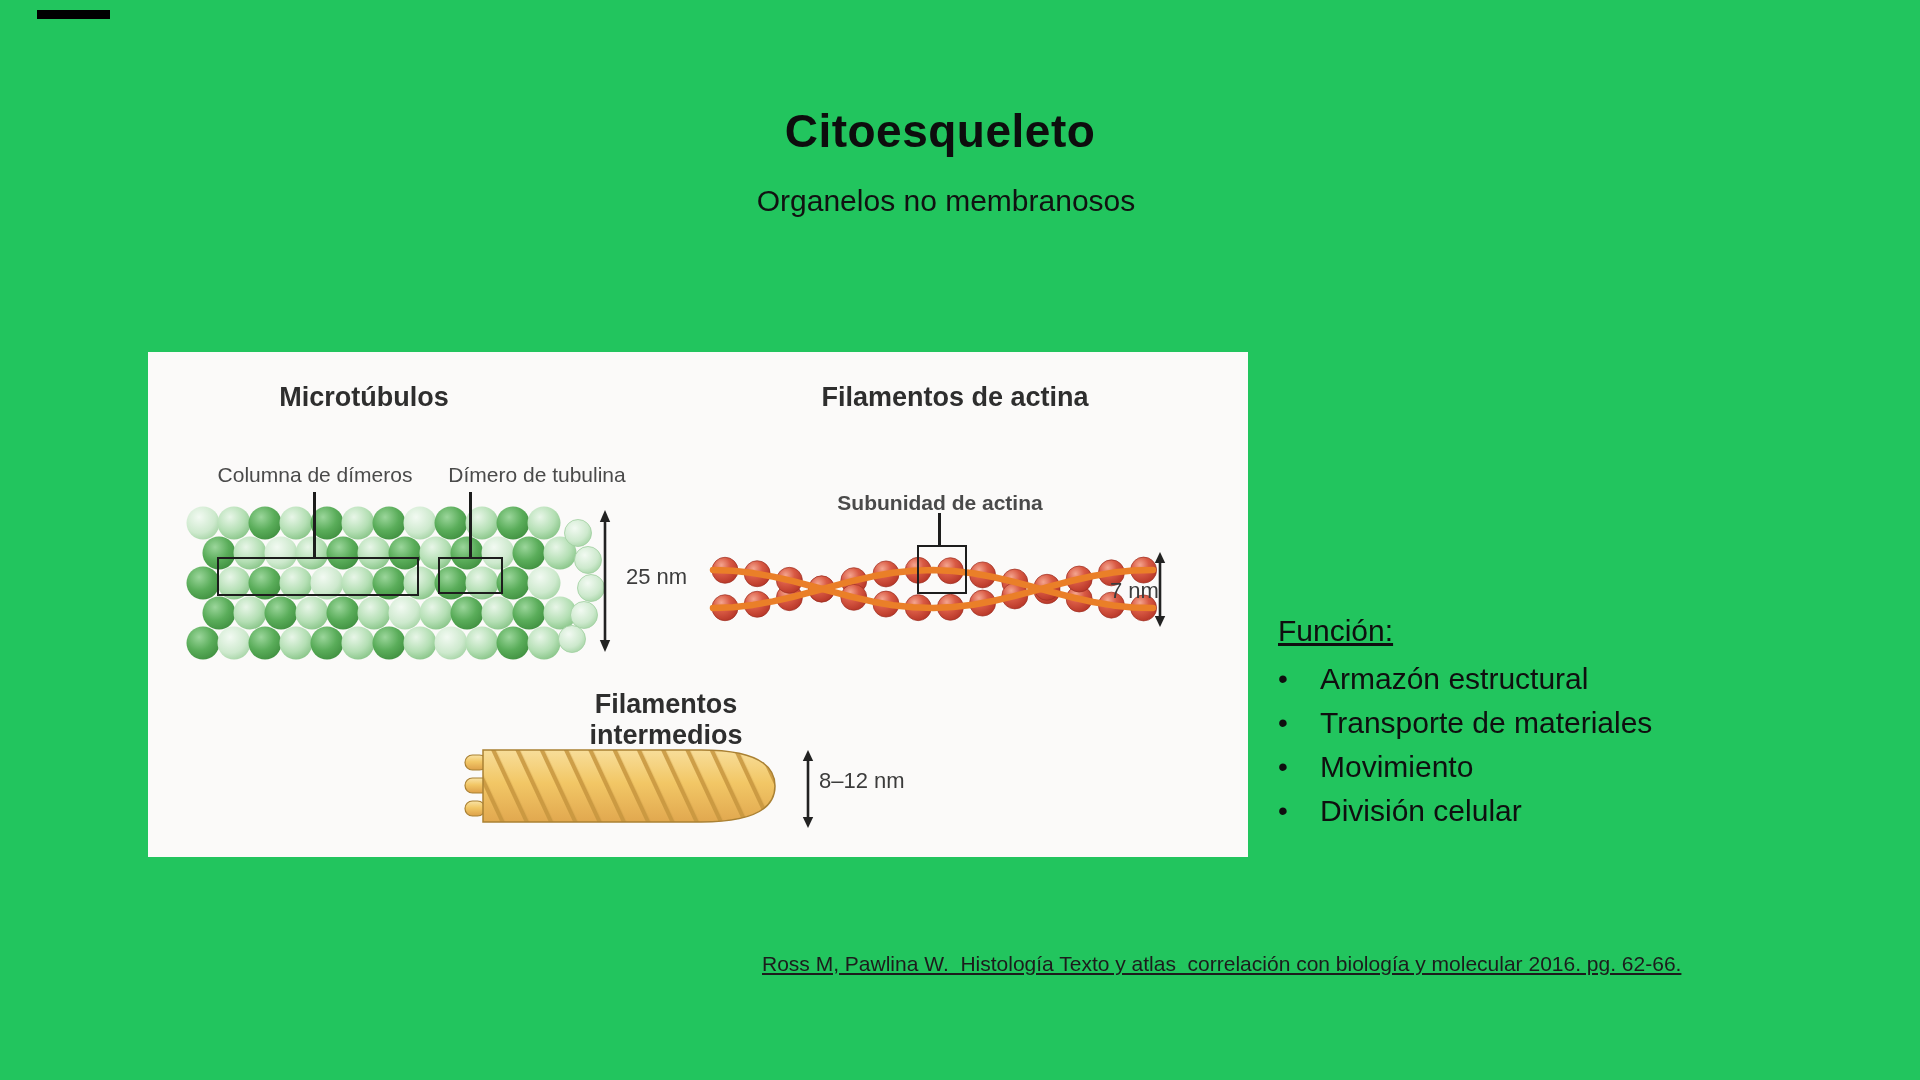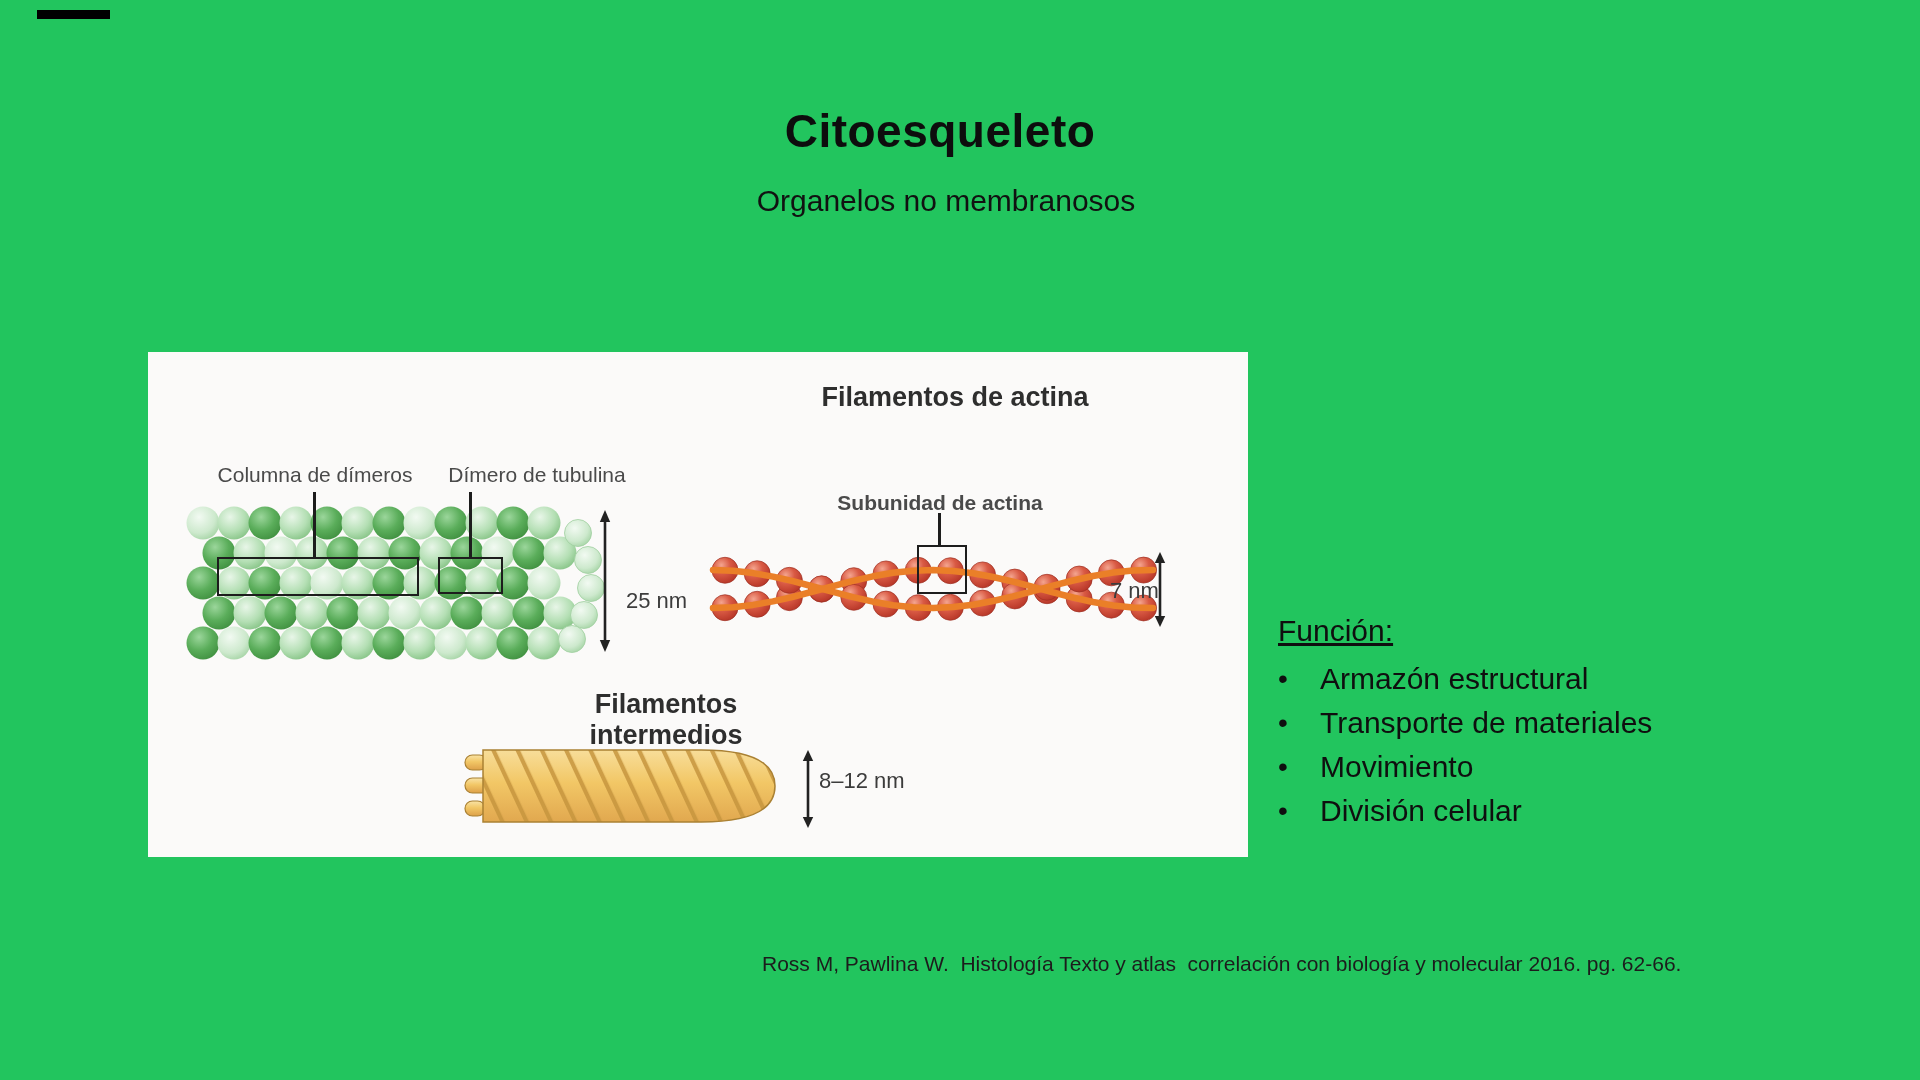--- a/index.html
+++ b/index.html
@@ -14,50 +14,51 @@
   .fig-bg{left:148px;top:352px;width:1100px;height:505px;background:#fbfaf9;}
   .sec-h{font-size:27px;font-weight:bold;color:#2e2e2e;text-align:center;width:300px;}
   .mt-h{left:214px;top:382px;}
   .ac-h{left:805px;top:382px;}
   .if-h{left:516px;top:689px;}
   .dlabel{font-size:21px;color:#4a4a4a;text-align:center;width:300px;}
   .col-l{left:165px;top:463px;}
   .dim-l{left:387px;top:463px;}
   .sub-l{left:790px;top:491px;font-weight:bold;}
   .szlabel{font-size:22px;color:#3c3c3c;}
-  .sz25{left:626px;top:564px;margin-top:24px;}
+  .sz25{left:626px;top:564px;}
   .sz7{left:1110px;top:578px;}
   .sz812{left:819px;top:768px;}
   .ann-line{width:2.5px;background:#1d1d1d;}
   .ln1{left:313px;top:492px;height:66px;}
   .ln2{left:469px;top:492px;height:66px;}
   .ln3{left:938px;top:513px;height:34px;}
   .ann-box{border:2.5px solid #1d1d1d;background:transparent;}
   .bx1{left:217px;top:557px;width:198px;height:35px;}
   .bx2{left:438px;top:557px;width:61px;height:33px;}
   .bx3{left:917px;top:545px;width:46px;height:45px;border-width:2px;}
   .functions{left:1278px;top:611px;width:450px;font-size:30px;color:#0f0f0f;}
   .fn-h{line-height:40px;margin-bottom:6px;text-decoration:underline;}
   .fn-row{display:flex;align-items:center;height:44px;}
   .fn-dot{width:42px;font-size:28px;}
-  .citation{left:762px;top:952px;font-size:21px;color:#1c1c1c;white-space:pre;}
+  .citation{left:762px;top:952px;font-size:21px;color:#1c1c1c;white-space:pre;text-decoration:underline;}
   svg{position:absolute;overflow:visible;}
 </style>
 </head>
 <body>
 
 <div class="slide">
 
   <div class="abs top-dash"></div>
 
   <div class="abs title">Citoesqueleto</div>
   <div class="abs subtitle">Organelos no membranosos</div>
 
   <div class="abs fig-bg"></div>
 
+  <div class="abs sec-h mt-h">Microtúbulos</div>
   <div class="abs sec-h ac-h">Filamentos de actina</div>
   <div class="abs sec-h if-h">Filamentos intermedios</div>
 
   <div class="abs dlabel col-l">Columna de dímeros</div>
   <div class="abs dlabel dim-l">Dímero de tubulina</div>
   <div class="abs dlabel sub-l">Subunidad de actina</div>
 
   <svg style="left:185px;top:503px;" width="415" height="158" viewBox="0 0 415 158">
     <defs>
       <radialGradient id="gMTmed" cx="38%" cy="32%" r="75%">

